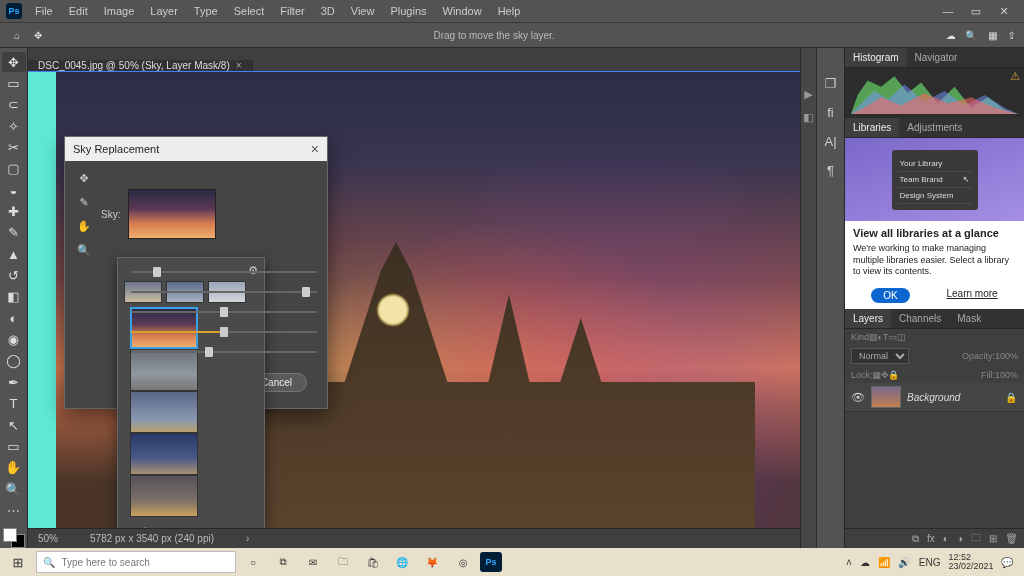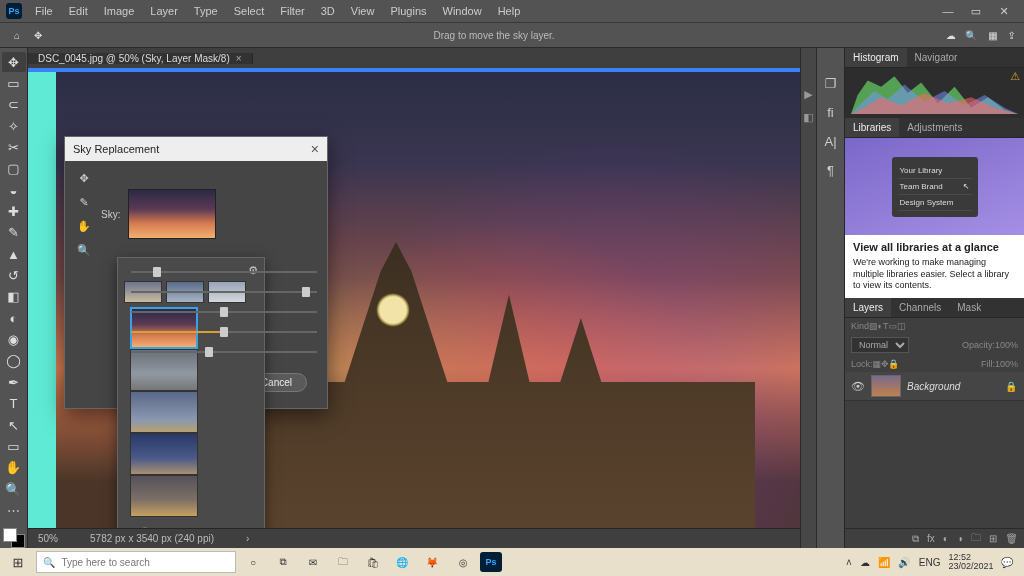--- a/index.html
+++ b/index.html
@@ -15,42 +15,42 @@
 .optionsbar .hint{margin:4px auto;color:#bbb}
 .optionsbar .r{display:flex;gap:10px;align-items:center}
 .main{flex:1;display:flex;min-height:0}
 .tools{width:28px;background:#535353;border-right:1px solid #2a2a2a;display:flex;flex-direction:column;align-items:center;padding-top:4px;gap:1px}
 .tools .t{width:24px;height:22px;display:flex;align-items:center;justify-content:center;cursor:pointer;color:#ddd;font-size:13px;border-radius:2px}
 .tools .t.sel{background:#3f3f3f}
 .tools .sw{margin-top:6px;width:22px;height:22px;position:relative}
 .tools .sw .fg{position:absolute;top:0;left:0;width:14px;height:14px;background:#fff;border:1px solid #888}
 .tools .sw .bg{position:absolute;bottom:0;right:0;width:14px;height:14px;background:#000;border:1px solid #888}
 .work{flex:1;display:flex;flex-direction:column;background:#262626;min-width:0}
-.tabbar{height:24px;background:#3f3f3f;display:flex;align-items:center;border-bottom:4px solid #3b82f6}
+.tabbar{height:24px;background:#3f3f3f;display:flex;align-items:flex-end;border-bottom:1px solid #3b82f6}
 .tab{padding:0 10px;display:flex;align-items:center;gap:6px;background:#323232;border-right:1px solid #262626;font-size:10px;color:#ddd}
 .tab .x{color:#aaa;cursor:pointer}
 .canvas{flex:1;position:relative;background:#5eead4;overflow:hidden}
 .photo{position:absolute;left:28px;top:0;right:0;bottom:0;background:
   radial-gradient(circle at 60% 85%, rgba(255,100,40,0.45), transparent 40%),
   radial-gradient(circle at 75% 80%, rgba(130,60,200,0.4), transparent 45%),
   radial-gradient(circle at 40% 90%, rgba(60,200,120,0.35), transparent 40%),
   linear-gradient(180deg,#2b2e45 0%,#3a3550 20%,#7b4a4a 45%,#d87b50 65%,#9b5a3e 75%,#4a3528 90%);
   }
 .building{position:absolute;bottom:0;left:25%;right:6%;height:64%;background:linear-gradient(180deg,#3a2e22 0%,#4a3826 40%,#5a432e 100%);clip-path:polygon(0 100%,0 50%,8% 50%,12% 20%,16% 50%,20% 50%,27% 12%,30% 2%,33% 12%,40% 50%,48% 50%,52% 20%,56% 50%,62% 50%,66% 28%,70% 50%,100% 50%,100% 100%)}
 .clockface{position:absolute;bottom:44%;left:43%;width:34px;height:34px;border-radius:50%;background:radial-gradient(circle,#f2e4a8 55%,#c9b870 60%,#4a3a20 70%)}
 .statusbar{height:20px;background:#3f3f3f;border-top:1px solid #262626;display:flex;align-items:center;padding:0 10px;gap:32px;font-size:10px;color:#bbb}
 
 .right{width:180px;background:#3f3f3f;display:flex;flex-direction:column;border-left:1px solid #262626}
 .ptabs{display:flex;background:#323232;border-bottom:1px solid #262626}
 .ptab{padding:4px 8px;font-size:10px;color:#aaa;cursor:pointer}
 .ptab.act{color:#eee;background:#3f3f3f}
 .histo{height:50px;background:#2d2d2d;position:relative;display:flex;align-items:flex-end;padding:4px 6px;gap:0}
 .histo svg{width:100%;height:100%}
 .libcard{background:#fff;margin:0;padding:0;display:flex;flex-direction:column;font-size:10px;color:#222}
-.libcard .vio{height:97px;background:linear-gradient(160deg,#7a68c9,#a58fe5);display:flex;align-items:center;justify-content:center}
+.libcard .vio{height:83px;background:linear-gradient(160deg,#7a68c9,#a58fe5);display:flex;align-items:center;justify-content:center}
 .libcard .box{width:86px;background:#3a3a3a;border-radius:3px;padding:6px;color:#ddd;font-size:8px}
 .libcard .box .row{padding:3px 2px;border-bottom:1px solid #4a4a4a;display:flex;justify-content:space-between}
 .libcard h4{font-size:11px;font-weight:700;margin:6px 8px 2px}
 .libcard p{margin:2px 8px 6px;font-size:9px;line-height:1.3}
 .libcard .btns{display:flex;justify-content:space-around;padding:4px 8px 6px}
 .libcard .ok{background:#0d66d0;color:#fff;border-radius:10px;padding:2px 12px;font-size:10px;cursor:pointer}
 .libcard .lm{color:#222;font-size:10px;cursor:pointer;text-decoration:underline}
 .layerspanel{flex:1;display:flex;flex-direction:column;background:#3f3f3f;min-height:0}
 .layerctl{display:flex;align-items:center;padding:3px 6px;font-size:9px;color:#888}
 .layerctl select,.layerctl input{background:#323232;border:1px solid #555;color:#aaa;font-size:9px;padding:1px 3px}
@@ -295,20 +295,24 @@
                 <span>Team Brand</span>
                 <span>↖</span>
               </div>
             <div class="row">
                 <span>Design System</span>
               </div>
           </div>
         </div>
         <h4>View all libraries at a glance</h4>
         <p>We're working to make managing multiple libraries easier. Select a library to view its contents.</p>
+        <div class="btns">
+          <div class="ok">OK</div>
+          <div class="lm">Learn more</div>
+        </div>
       </div>
 
       <div class="ptabs">
         <div class="ptab act">Layers</div>
         <div class="ptab">Channels</div>
         <div class="ptab">Mask</div>
       </div>
       <div class="layerspanel">
         <div class="layerctl">
           <span>Kind</span>

